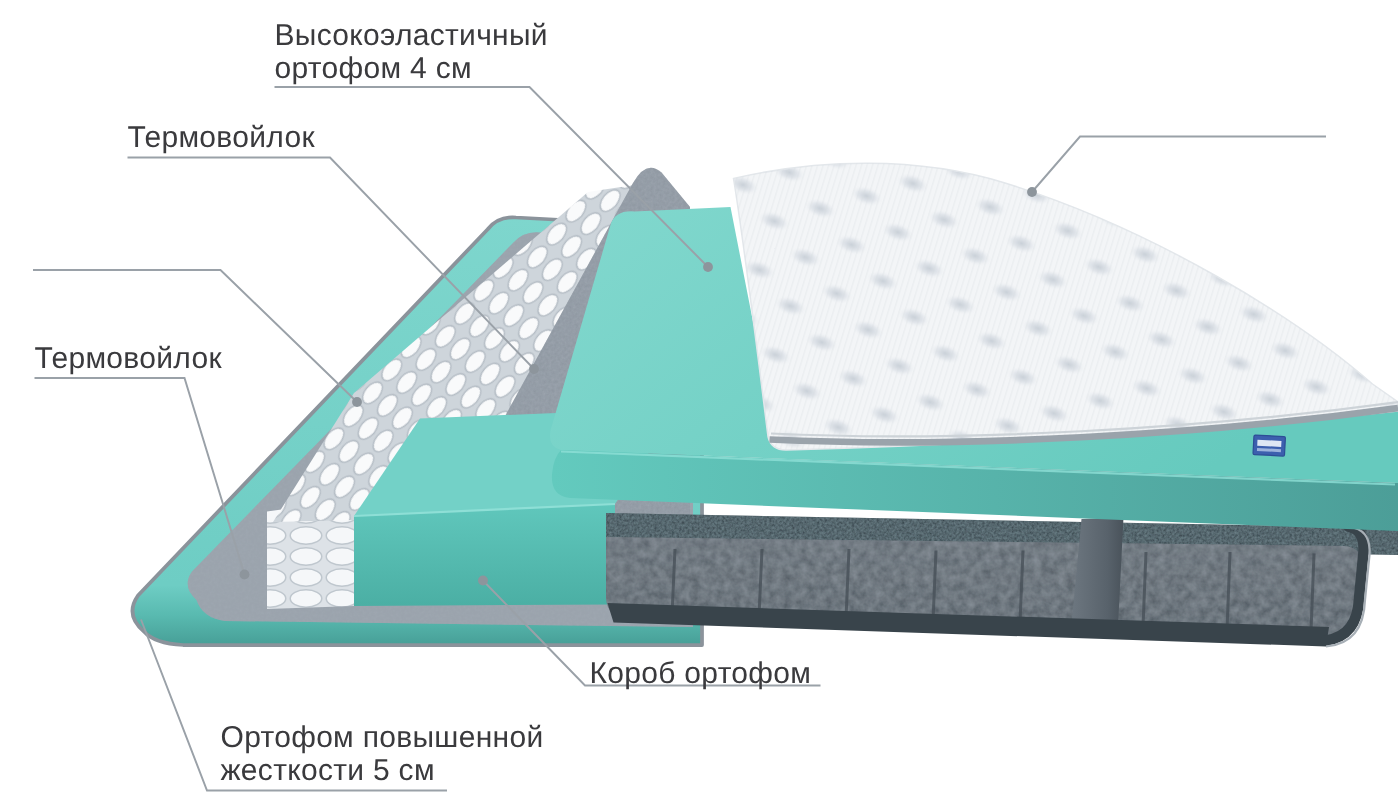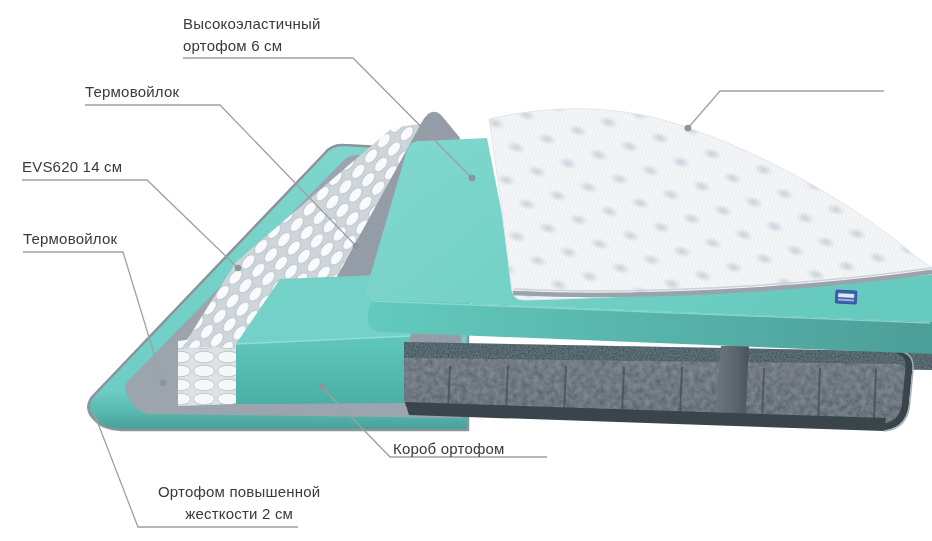--- a/index.html
+++ b/index.html
@@ -1,19 +1,19 @@
 <!DOCTYPE html>
 <html><head>
 <meta charset="utf-8">
 <style>
   html,body{margin:0;padding:0;background:#fff;}
   .stage{position:relative;width:932px;height:541px;background:#ffffff;overflow:hidden;
          font-family:"Liberation Sans",sans-serif;}
   .scene{position:absolute;left:0;top:0;}
-  .label{position:absolute;font-size:15px;line-height:22px;color:#3a3a3d;
+  .label{position:absolute;font-size:20px;line-height:22px;color:#3a3a3d;
          letter-spacing:.2px;white-space:nowrap;font-weight:400;}
   .label .ln{display:block;}
 </style>
 </head>
 <body>
 
 <div class="stage">
 
   <svg class="scene" width="932" height="541" viewBox="0 0 932 541">
     <defs>
@@ -154,40 +154,37 @@
       <circle cx="356" cy="246" r="3.3"></circle>
       <circle cx="238" cy="268" r="3.3"></circle>
       <circle cx="163" cy="383" r="3.3"></circle>
       <circle cx="688" cy="128" r="3.3"></circle>
       <circle cx="322" cy="387" r="3.3"></circle>
     </g>
   </svg>
 
   <div class="label" style="left:183px;top:13px;">
     <span class="ln">Высокоэластичный</span>
-    <span class="ln">ортофом 6 см</span>
+    <span class="ln">ортофом 4 см</span>
   </div>
 
   <div class="label" style="left:85px;top:81px;">
     <span class="ln">Термовойлок</span>
   </div>
 
-  <div class="label" style="left:22px;top:156px;">
-    <span class="ln">EVS620 14 см</span>
-  </div>
 
   <div class="label" style="left:23px;top:228px;">
     <span class="ln">Термовойлок</span>
   </div>
 
   <div class="label" style="left:726px;top:22px;">
   </div>
 
   <div class="label" style="left:393px;top:438px;">
     <span class="ln">Короб ортофом</span>
   </div>
 
-  <div class="label" style="left:158px;top:481px;text-align:center;">
+  <div class="label" style="left:147px;top:481px;">
     <span class="ln">Ортофом повышенной</span>
-    <span class="ln">жесткости 2 см</span>
+    <span class="ln">жесткости 5 см</span>
   </div>
 
 </div>
 
 </body></html>

